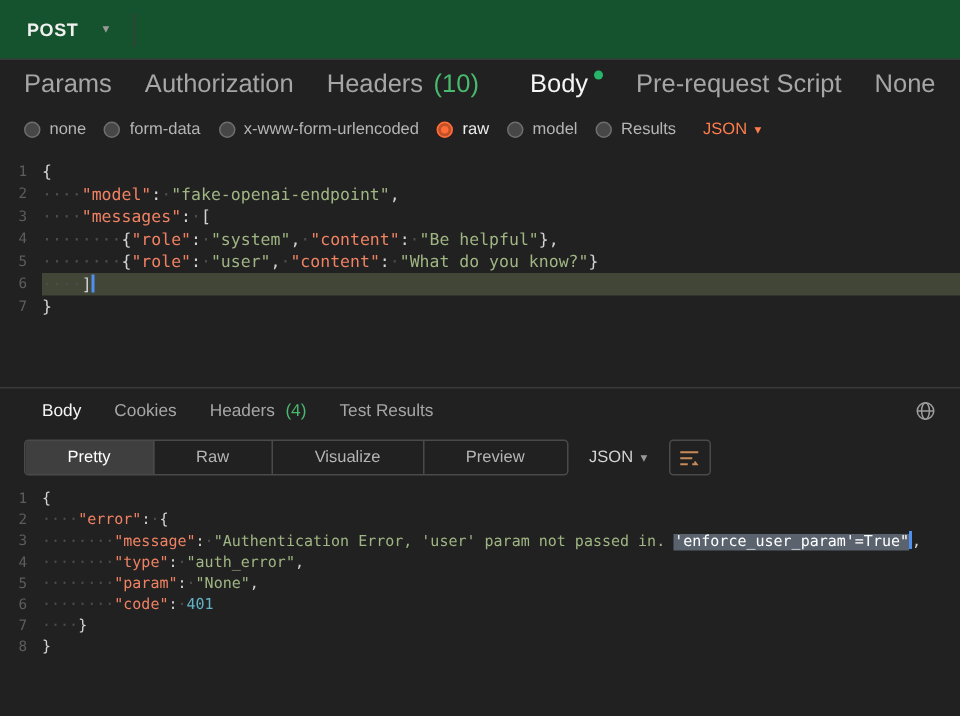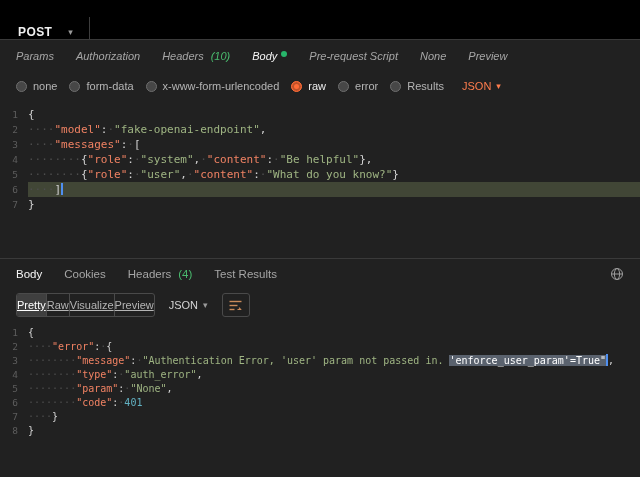--- a/index.html
+++ b/index.html
@@ -7,33 +7,33 @@
   body {
     background:#212121;
     font-family:"Liberation Sans","DejaVu Sans",sans-serif;
     color:#c9c9c9;
     overflow:hidden;
     display:flex; flex-direction:column;
     font-size:12px;
   }
 
   
-  .urlbar { height:40px; flex:none; background:#000000; border-bottom:1px solid #3a3a3a;
-            display:flex; align-items:flex-end; }
+  .urlbar { height:40px; flex:none; background:#14532d; border-bottom:1px solid #3a3a3a;
+            display:flex; align-items:center; }
   .method-btn { display:flex; align-items:center; gap:16px; padding:0 16px 0 18px; cursor:pointer; }
   .method-label { font-size:12px; font-weight:700; letter-spacing:.4px; color:#f0f0f0; }
   .chev { font-size:9px; color:#9a9a9a; }
   .url-sep { width:1px; height:22px; background:#3d3d3d; }
   .url-text { padding-left:14px; font-size:12px; color:#e3e3e3; flex:1; white-space:nowrap; }
 
   
   .req-tabs { height:31px; flex:none; display:flex; align-items:center; gap:22px; padding:0 16px;
-              font-size:11px; color:#a6a6a6;font-style:italic; }
+              font-size:17px; color:#a6a6a6; }
   .rtab { display:flex; align-items:flex-start; gap:4px; cursor:pointer; white-space:nowrap; }
-  .rtab.active { color:#f5f5f5; }
+  .rtab.active { color:#f5f5f5;margin-left:12px; }
   .count-green { color:#49b96d; margin-left:3px; }
   .green-dot { width:6px; height:6px; border-radius:50%; background:#27b56a; margin-top:1px; }
 
   
   .body-types { height:30px; flex:none; display:flex; align-items:center; gap:12px; padding:0 16px;
                 font-size:11px; color:#b5b5b5; }
   .bt-item { display:flex; align-items:center; gap:6px; cursor:pointer; white-space:nowrap; }
   .radio { width:11px; height:11px; border-radius:50%; background:#474747; border:1px solid #6e6e6e; flex:none; }
   .radio.sel { background:#ff6c37; border-color:#ff6c37; box-shadow: inset 0 0 0 2px rgba(0,0,0,.25); }
   .bt-item.sel-label { color:#ededed; }
@@ -57,21 +57,21 @@
   .tk-sel { background:#5a626e; color:#ffffff; }
   .tk-cur { display:inline-block; width:0; height:12px; border-left:2px solid #4f8ff0;
             vertical-align:middle; margin-bottom:2px; }
 
   
   .resp-tabs { height:30px; flex:none; border-top:1px solid #3a3a3a; display:flex; align-items:center;
                gap:22px; padding:0 16px; font-size:11.5px; color:#a6a6a6; }
   .resp-right { margin-left:auto; display:flex; align-items:center; gap:10px; }
   .resp-toolbar { height:34px; flex:none; display:flex; align-items:center; gap:10px; padding:0 16px; }
   .seg { display:flex; border:1px solid #4a4a4a; border-radius:3px; overflow:hidden; font-size:11px; }
-  .seg-item { padding:5px 0; color:#b5b5b5; border-right:1px solid #4a4a4a; cursor:pointer; white-space:nowrap;text-decoration:underline; }
+  .seg-item { padding:5px 28px; color:#b5b5b5; border-right:1px solid #4a4a4a; cursor:pointer; white-space:nowrap; }
   .seg-item:last-child { border-right:none; }
   .seg-item.active { background:#3f3f3f; color:#ffffff; }
   .resp-lang { display:flex; align-items:center; gap:5px; font-size:11px; color:#d3d3d3; padding:0 4px; cursor:pointer; }
   .icon-btn { width:28px; height:24px; border:1px solid #4a4a4a; border-radius:3px;
               display:flex; align-items:center; justify-content:center; cursor:pointer; }
   svg { display:block; }
 </style>
 </head>
 <body>
 
@@ -121,21 +121,21 @@
   <div class="bt-item">
     <span class="radio"></span>
     <span>x-www-form-urlencoded</span>
   </div>
   <div class="bt-item sel-label">
     <span class="radio sel"></span>
     <span>raw</span>
   </div>
   <div class="bt-item">
     <span class="radio"></span>
-    <span>error</span>
+    <span>model</span>
   </div>
   <div class="bt-item">
     <span class="radio"></span>
     <span>Results</span>
   </div>
   <div class="lang-select">
     <span>JSON</span>
     <span class="chev">▾</span>
   </div>
 </div>

